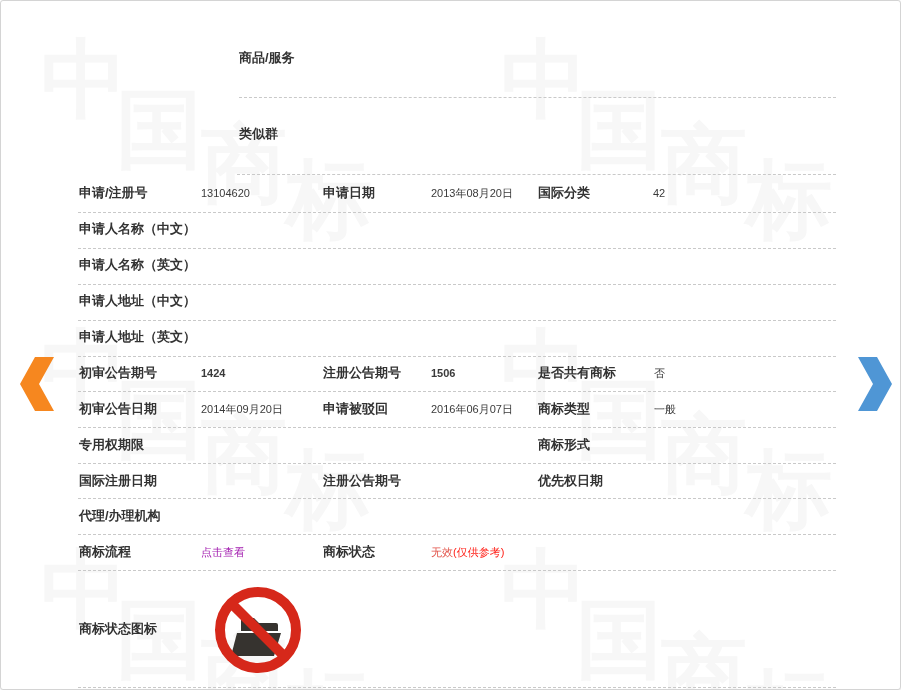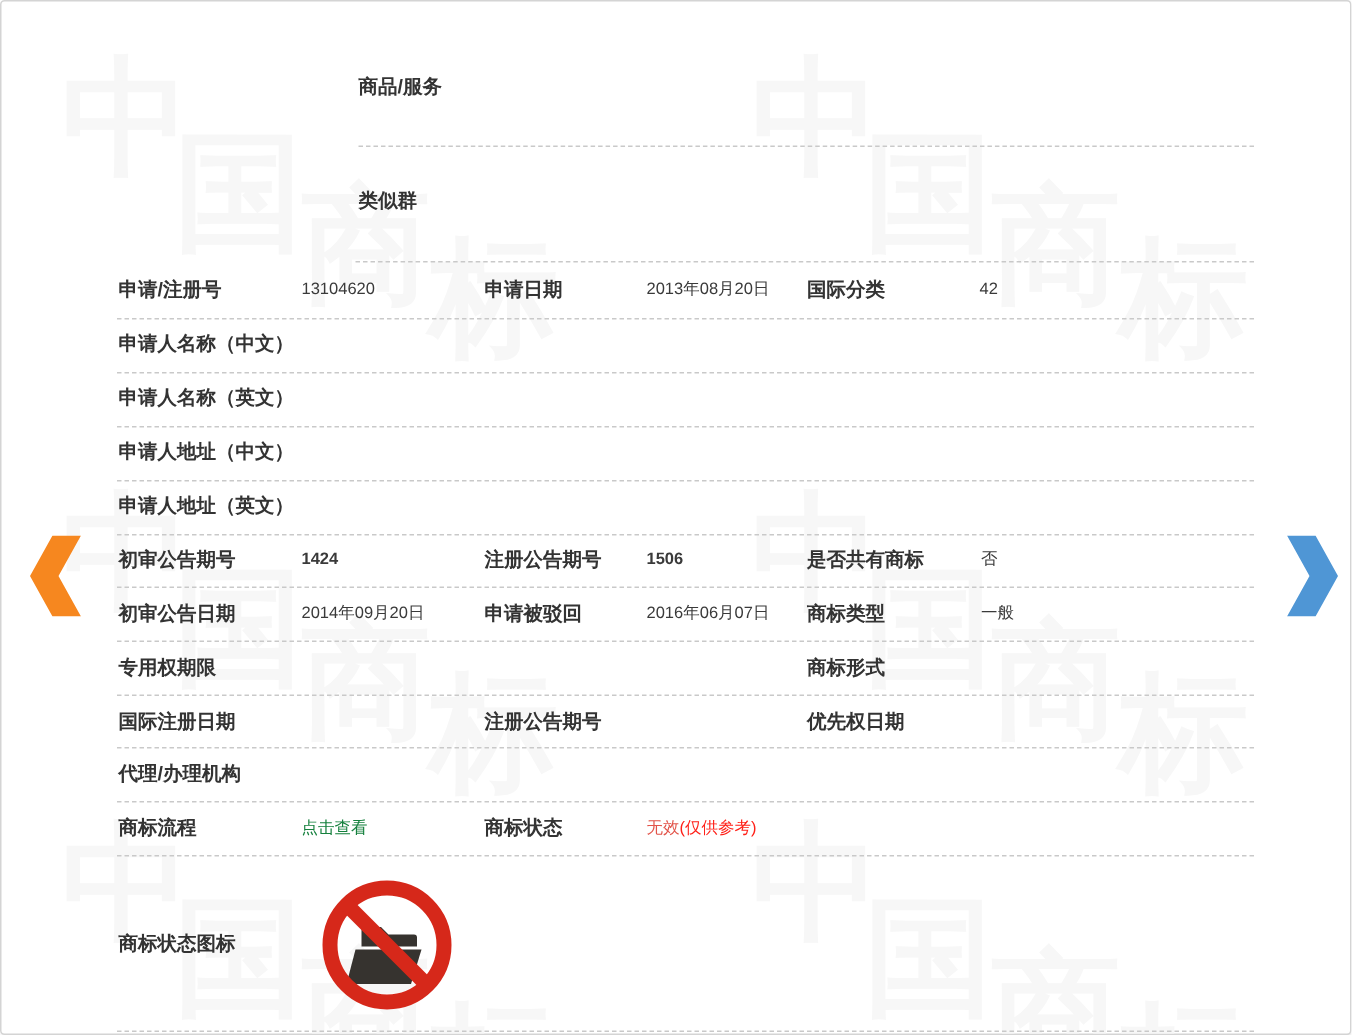--- a/index.html
+++ b/index.html
@@ -22,21 +22,21 @@
   .tm-img{
     position:absolute;z-index:2;left:77px;top:18px;width:155px;height:155px;
     border:1px solid #e7e7e7;box-sizing:border-box;
     background:linear-gradient(168deg,#ffffff 8%,#f8f9fc 40%,#eaedf5 72%,#f2f3f8 100%);
     display:flex;align-items:center;justify-content:center;
   }
   .tm-img span{
     font-family:"Liberation Serif","DejaVu Serif",serif;
     font-size:30px;color:#474c58;letter-spacing:2px;margin-top:18px;
   }
-  .link{color:#15803d;cursor:pointer;text-decoration:none;}
+  .link{color:#a21caf;cursor:pointer;text-decoration:none;}
   .status-invalid{color:#e2544a;}
   .status-note{color:#ff2018;}
   .nav{position:absolute;z-index:3;cursor:pointer;}
   .nav.prev{left:17px;top:356px;}
   .nav.next{left:855px;top:356px;}
   .ban-icon{position:absolute;z-index:2;left:211px;top:583px;}
 </style>
 </head>
 <body>
 

